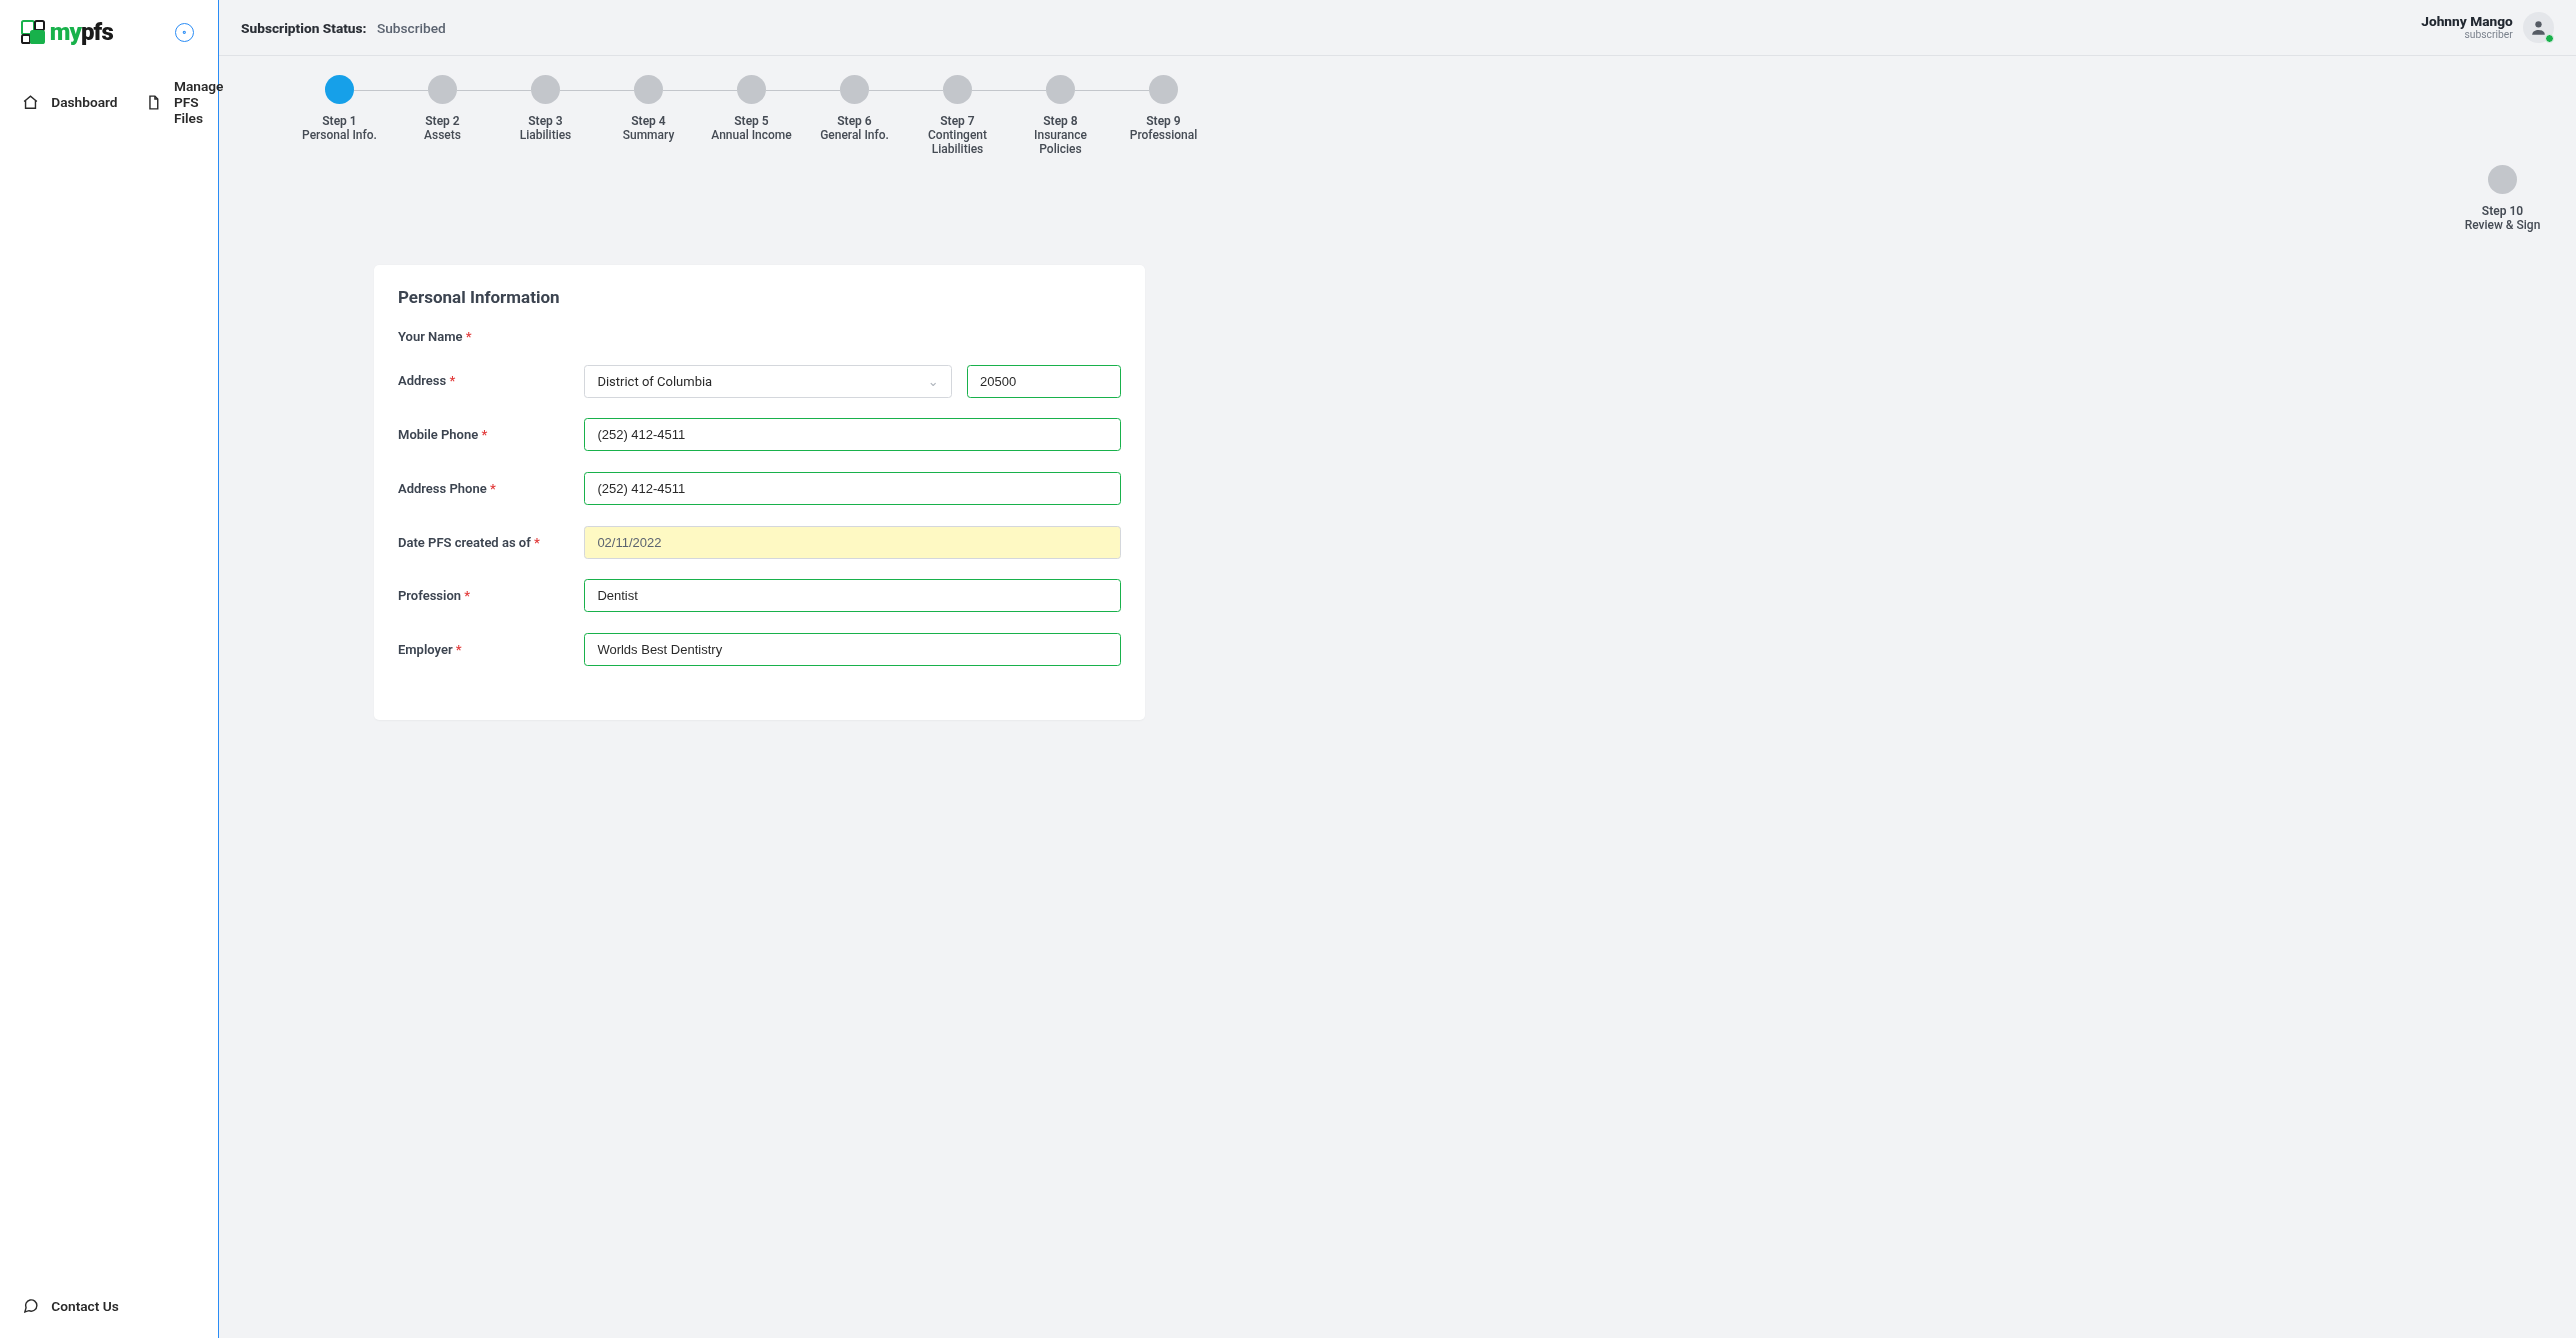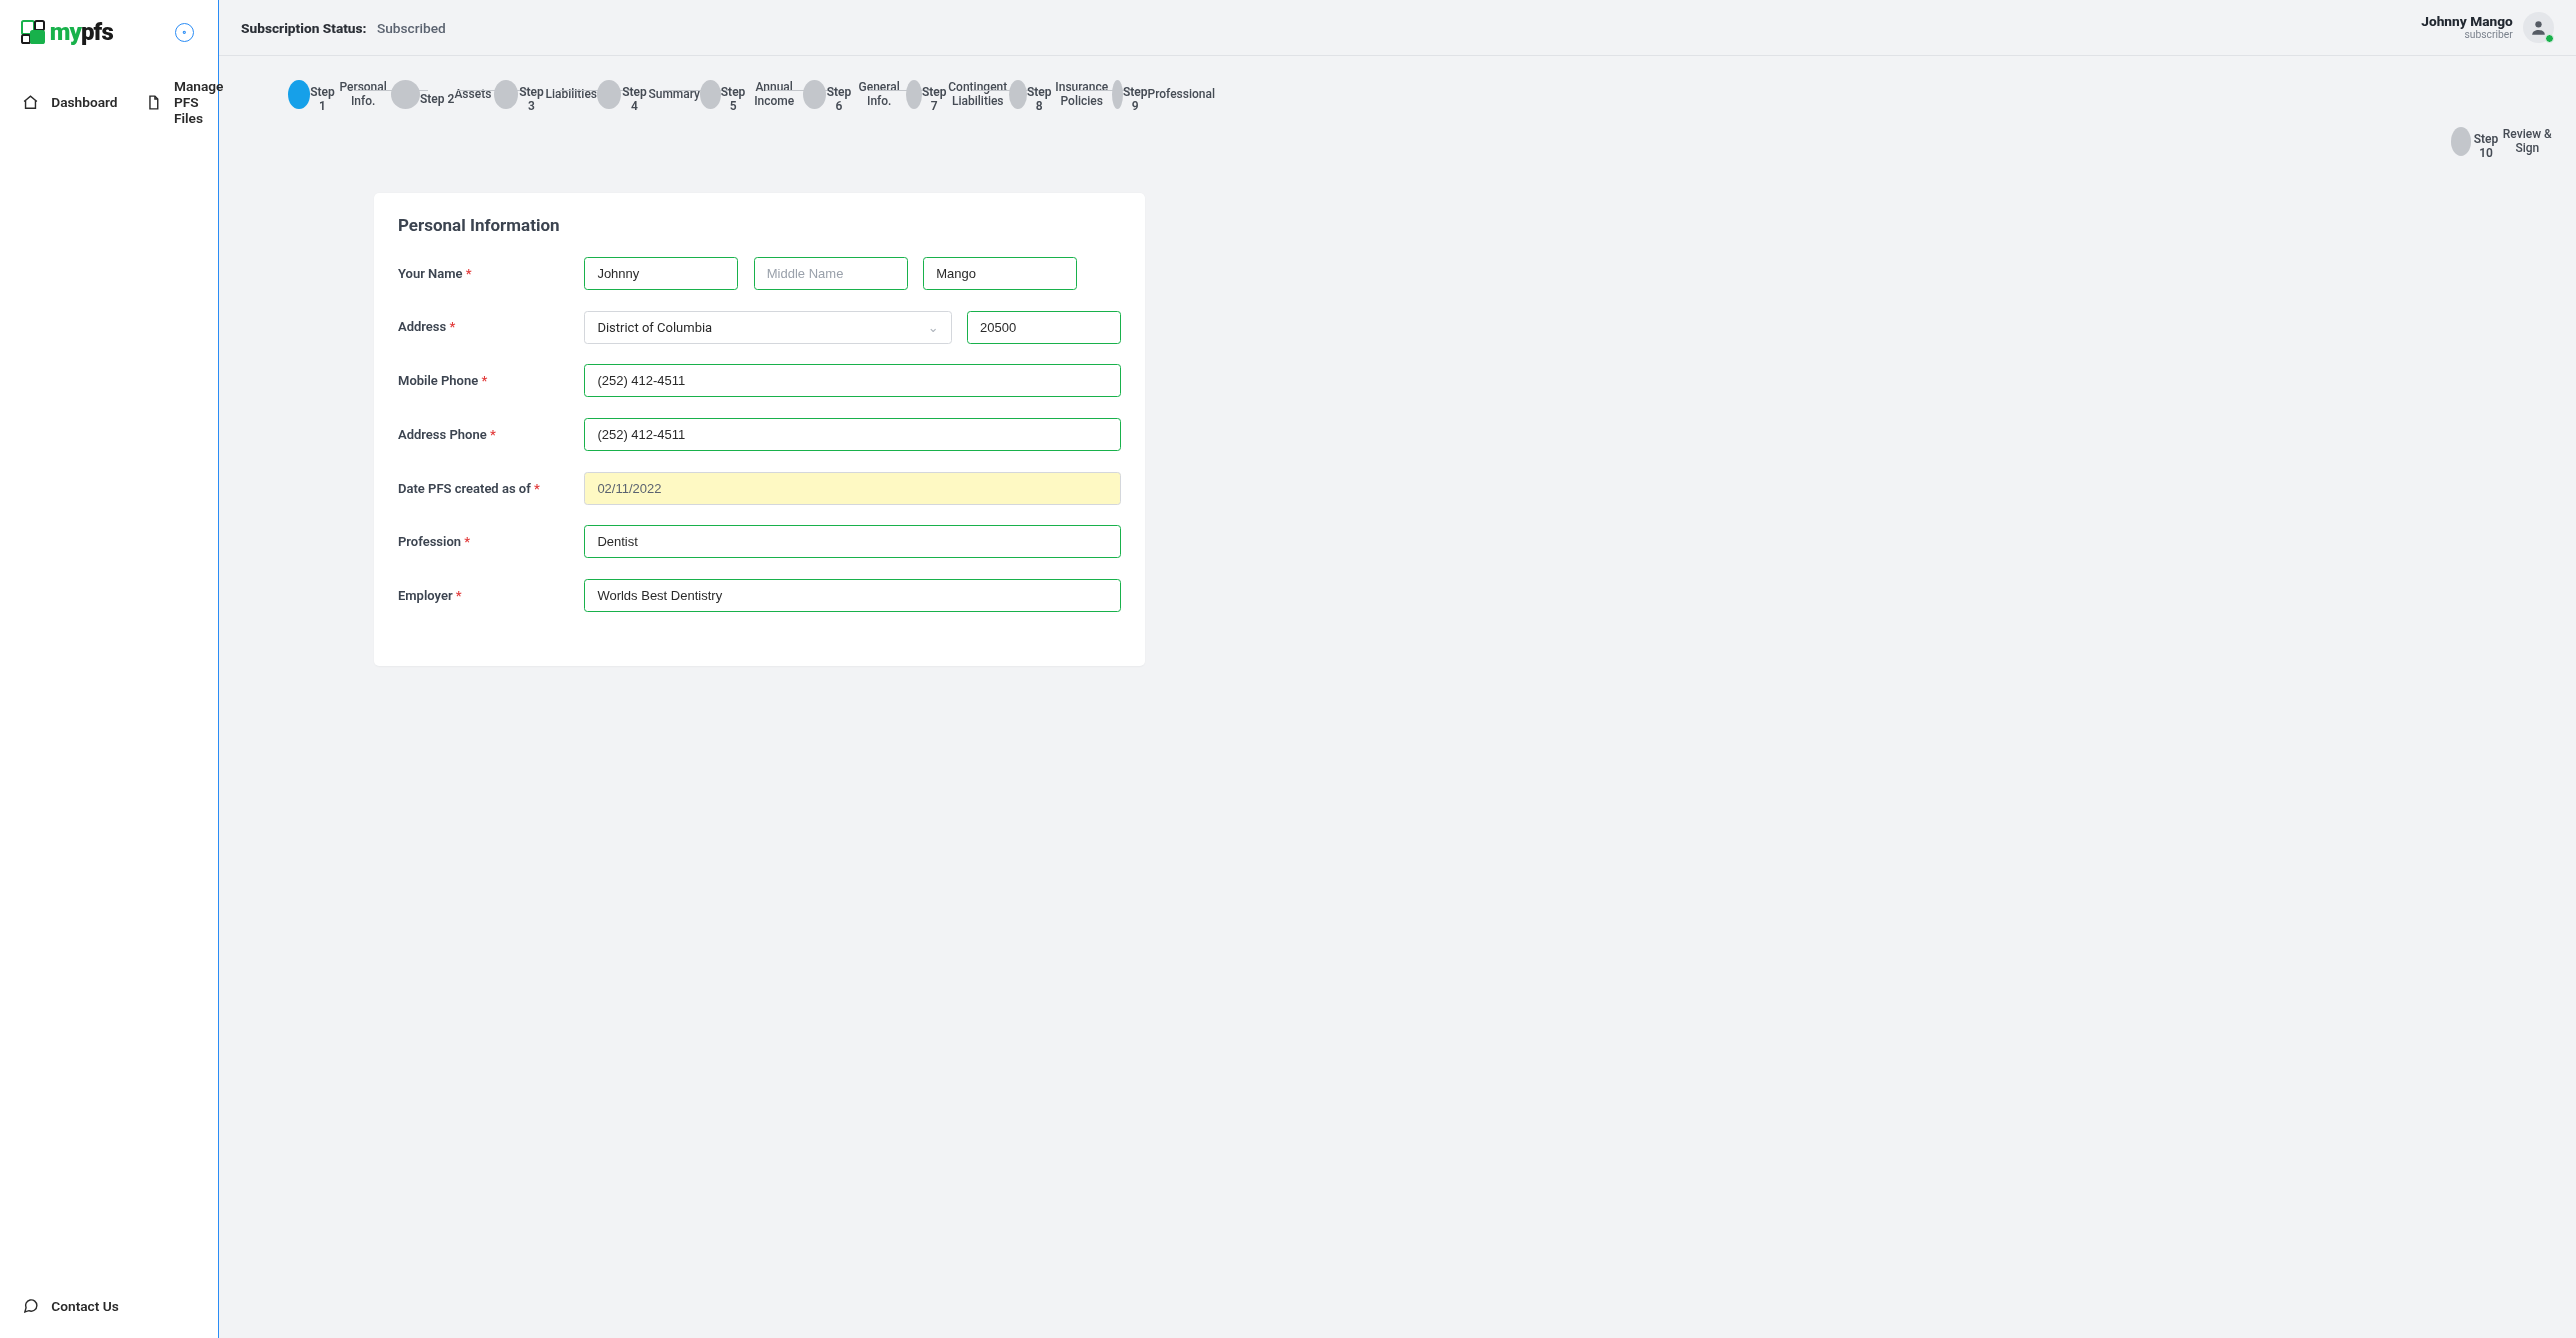--- a/index.html
+++ b/index.html
@@ -157,21 +157,21 @@
   
   .stepper {
     display: flex;
     align-items: flex-start;
     flex-wrap: wrap;
     gap: 0;
     margin-bottom: 33px;
   }
   .step {
     display: flex;
-    flex-direction: row;
+    flex-direction: column;
     align-items: center;
     width: 103px;
     position: relative;
   }
   .step .circle {
     width: 29px; height: 29px; border-radius: 50%;
     background: #c3c6cb;
   }
   .step.active .circle { background:#16a0e9; }
   .step .connector {
@@ -407,25 +407,20 @@
           </div>
         </div>
 
       <div class="card">
         <h2>Personal Information</h2>
 
         <div class="form-row">
           <div class="label">
             <span>Your Name</span> <span class="req">*</span>
           </div>
-          <div class="fields">
-            <input class="text w-sm" value="Johnny" style="">
-            <input class="text w-sm" placeholder="Middle Name" style="">
-            <input class="text w-sm" value="Mango" style="">
-          </div>
         </div>
 
         <div class="form-row" style="align-items:flex-start;">
           <div class="label" style="padding-top:8.6px;">
             <span>Address</span> <span class="req">*</span>
           </div>
           <div class="fields col">
             <div class="fields-row2">
               <div class="select" style="flex:2.2">
                 <span>District of Columbia</span>

